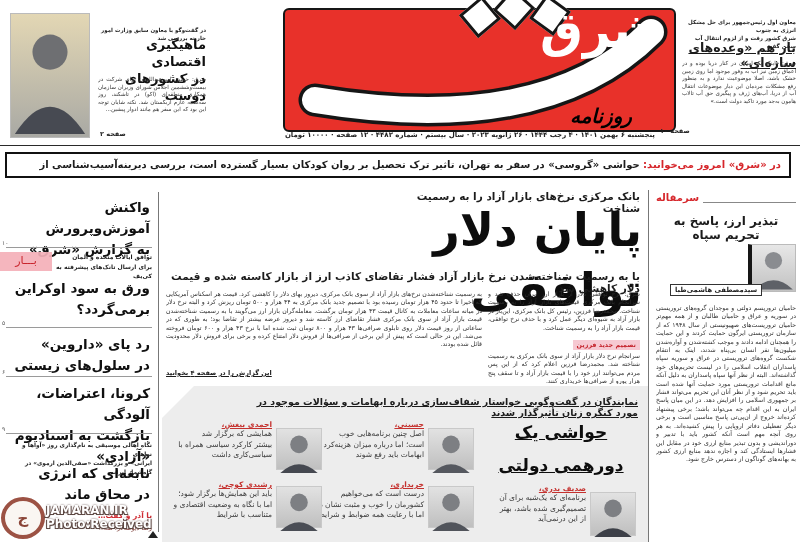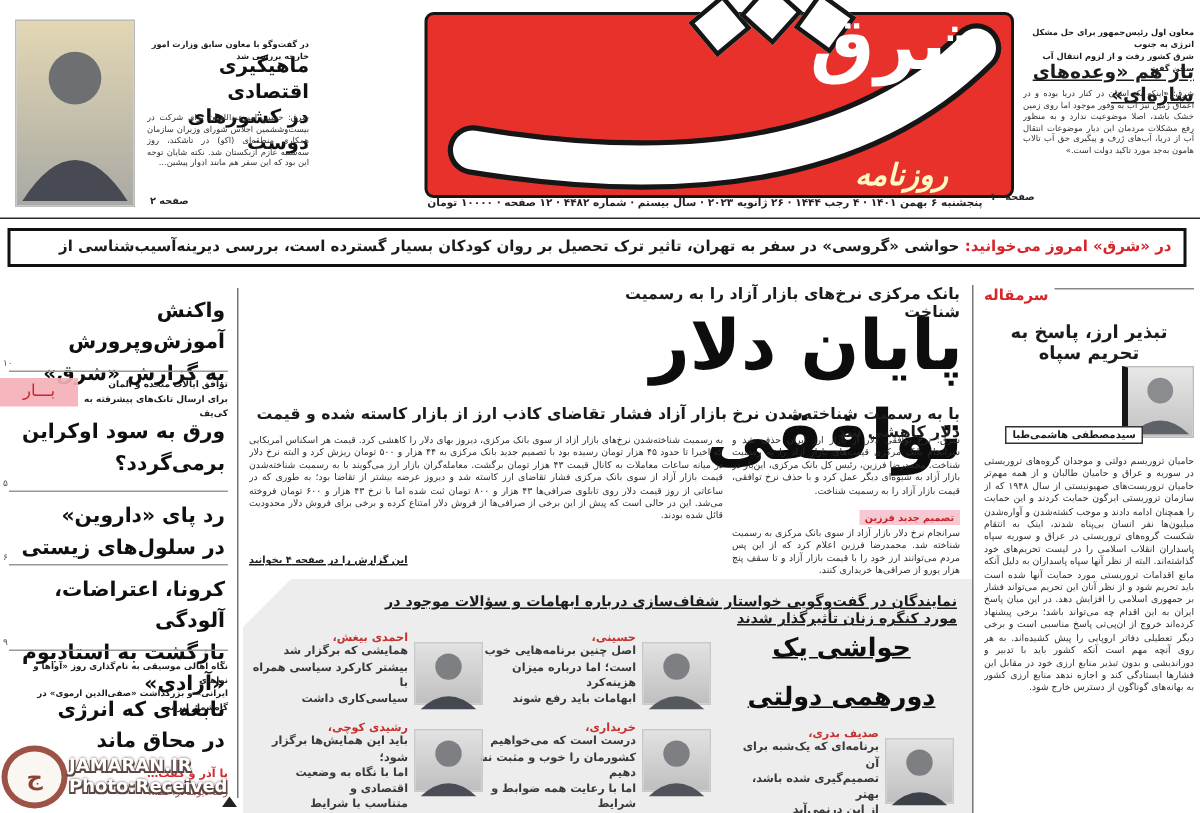--- a/index.html
+++ b/index.html
@@ -8,21 +8,21 @@
   .abs{position:absolute;}
   .pre{white-space:pre-line;}
   .bold{font-weight:bold;text-decoration:underline;}
   .jus{text-align:justify;}
   .r{text-align:right;}
   .c{text-align:center;}
   
   #logo-box{left:283px;top:8px;width:393px;height:124px;background:#e8312a;border:2px solid #161616;border-radius:6px;box-sizing:border-box;}
   .diamond{position:absolute;width:24px;height:24px;background:#fff;border:3px solid #161616;}
   #logo-title{position:absolute;right:14px;top:-6px;font-size:48px;font-weight:bold;color:#fff;line-height:1.1;}
-  #logo-sub{position:absolute;right:42px;bottom:2px;font-size:20px;font-weight:bold;color:#fef9c3;font-style:italic;}
+  #logo-sub{position:absolute;right:42px;bottom:2px;font-size:20px;font-weight:bold;color:#000000;font-style:italic;}
   #dateline{left:250px;top:131px;width:405px;font-size:7px;font-weight:bold;color:#222;text-align:right;letter-spacing:.2px;}
   #rule-full{left:0;top:145px;width:800px;height:1px;background:#2a2a2a;}
   
   #ticker{left:5px;top:152px;width:786px;height:26px;border:2px solid #111;box-sizing:border-box;font-size:10px;font-weight:bold;line-height:22px;padding-right:8px;overflow:hidden;}
   .red{color:#d6262b;margin-top:44px;}
   
   .photo{background:linear-gradient(#e3d7b4,#a9a9a4);border:1px solid #bbb;overflow:hidden;}
   .photo svg{display:block;width:100%;height:100%;}
   .gray-photo{background:linear-gradient(#e7e7e7,#c2c2c2);}
   
@@ -37,26 +37,26 @@
   .rule-sb{height:1px;background:#9a9a9a;}
   .marker{font-size:6px;color:#555;}
   
   #main-kicker{left:380px;top:190px;width:260px;font-size:10.5px;font-weight:bold;text-align:right;}
   #main-headline{left:360px;top:200px;width:282px;font-size:46px;font-weight:bold;text-align:right;line-height:60px;color:#0d0d0d;}
   #main-subhead{left:166px;top:270px;width:474px;font-size:10.5px;font-weight:bold;text-align:right;}
   .body-m{font-size:6.2px;line-height:8.4px;color:#2d2d2d;}
   .pink-tag{display:inline-block;background:#f6c9d2;color:#c4232b;font-size:6.4px;font-weight:bold;padding:1px 4px;margin:2px 0;}
   
   #congress{left:162px;top:386px;width:486px;height:156px;background:#ededed;clip-path:polygon(32px 0,100% 0,100% 100%,0 100%,0 32px);}
-  .q-name{color:#c5322f;font-weight:bold;font-size:7.5px;line-height:9px;}
-  .q-text{font-size:7.5px;line-height:10.5px;color:#3a3a3a;font-weight:bold;}
+  .q-name{color:#c5322f;font-weight:bold;font-size:7.5px;line-height:9px;text-decoration:underline;}
+  .q-text{font-size:7.5px;line-height:10.5px;color:#3a3a3a;font-weight:normal;}
   .q-photo{position:absolute;width:44px;height:40px;border:1px solid #c9c9c9;background:linear-gradient(#e2e2e2,#bfbfbf);}
   
   #ed-label{color:#d6262b;font-size:10px;font-weight:bold;}
-  #ed-label-row{left:656px;top:192px;width:140px;display:flex;direction:ltr;align-items:flex-start;gap:4px;}
+  #ed-label-row{left:656px;top:192px;width:140px;display:flex;direction:ltr;align-items:flex-end;gap:4px;}
   #ed-label-row .line{flex:1;height:1px;background:#888;}
   #ed-headline{left:656px;top:214px;width:140px;font-size:12px;font-weight:bold;text-align:center;}
   #ed-photo{left:748px;top:244px;width:48px;height:48px;border-left:4px solid #161616;box-sizing:border-box;}
   #ed-nametag{left:670px;top:284px;background:#fff;border:1px solid #333;font-size:6.8px;font-weight:bold;padding:1px 4px;}
   #ed-body{left:656px;top:304px;width:140px;height:236px;overflow:hidden;}
   
   .stamp{background:rgba(244,176,185,.92);color:#c8242c;font-weight:normal;font-size:11px;line-height:18px;text-align:center;}
   .frag1{font-size:7.5px;font-weight:bold;color:#cf2c33;}
   .frag2{font-size:6.5px;color:#7a3b35;}
   #wm-text{direction:ltr;text-align:left;color:#fff;font-weight:bold;font-size:12px;line-height:14px;

